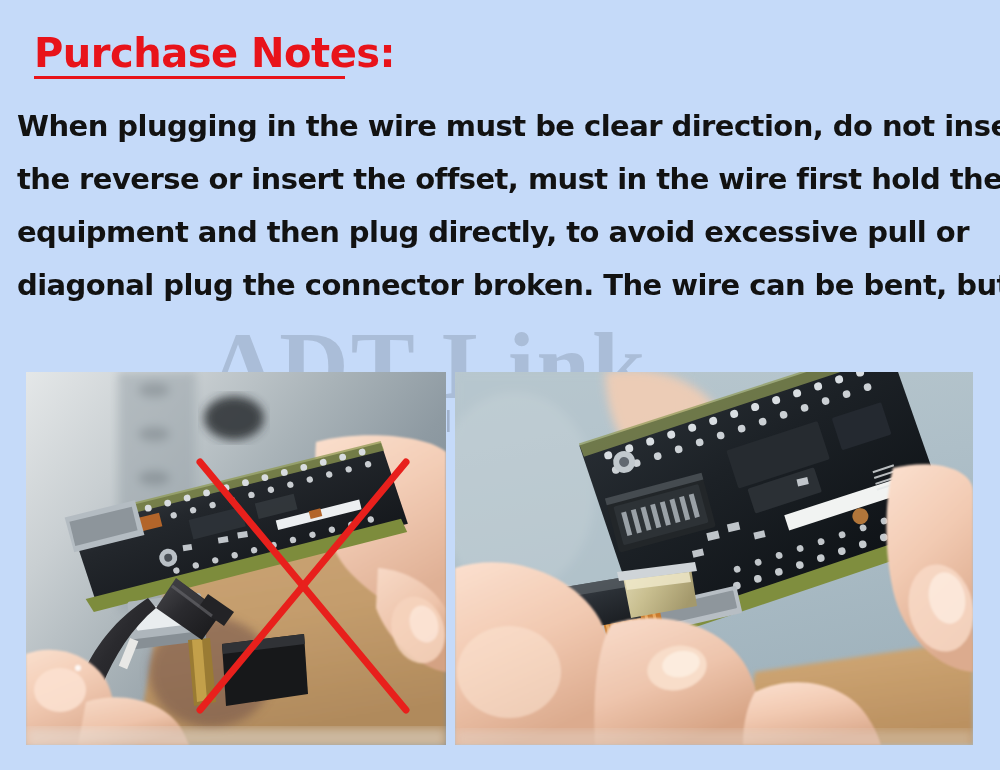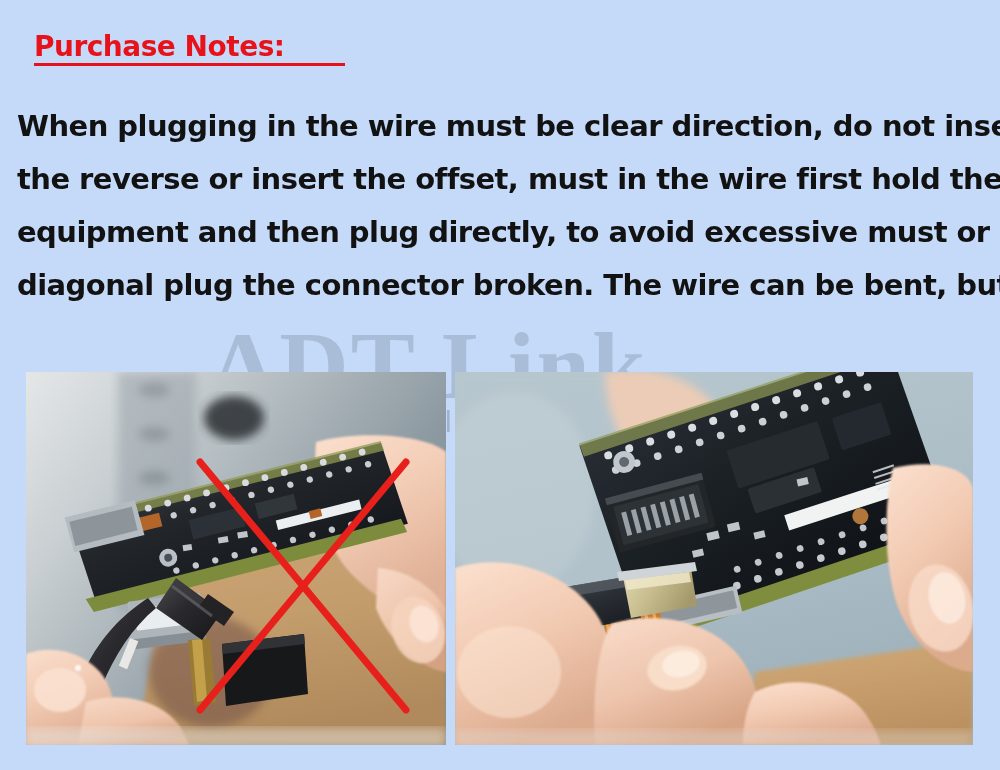--- a/index.html
+++ b/index.html
@@ -59,21 +59,21 @@
 
   
   .title-block {
     position: absolute;
     left: 34px;
     top: 32px;
     z-index: 4;
   }
   .title-text {
     font-family: "DejaVu Sans", sans-serif;
-    font-size: 28px;
+    font-size: 40px;
     font-weight: 700;
     color: #e8131a;
     line-height: 1.05;
     letter-spacing: -0.5px;
     white-space: nowrap;
   }
   .title-rule {
     width: 311px;
     height: 3px;
     background: #e8131a;
@@ -554,17 +554,17 @@
   </div>
 
   <div class="title-block">
     <div class="title-text">Purchase Notes:</div>
     <div class="title-rule"></div>
   </div>
 
   <div class="body-block">
     <div class="body-line">When plugging in the wire must be clear direction, do not insert</div>
     <div class="body-line">the reverse or insert the offset, must in the wire first hold the</div>
-    <div class="body-line">equipment and then plug directly, to avoid excessive must or</div>
+    <div class="body-line">equipment and then plug directly, to avoid excessive pull or</div>
     <div class="body-line">diagonal plug the connector broken. The wire can be bent, but the</div>
   </div>
 
 </div>
 
 </body></html>

